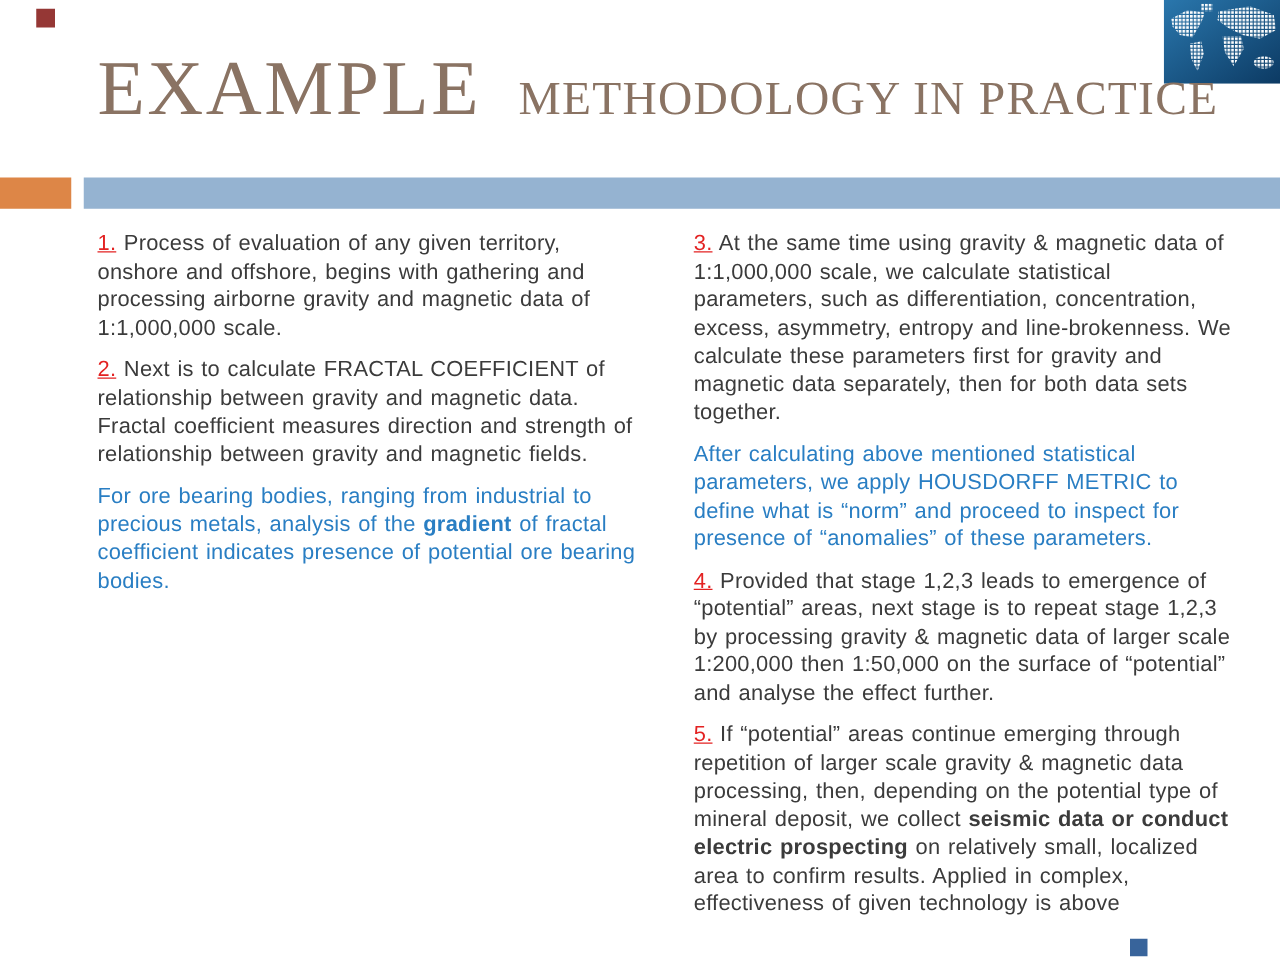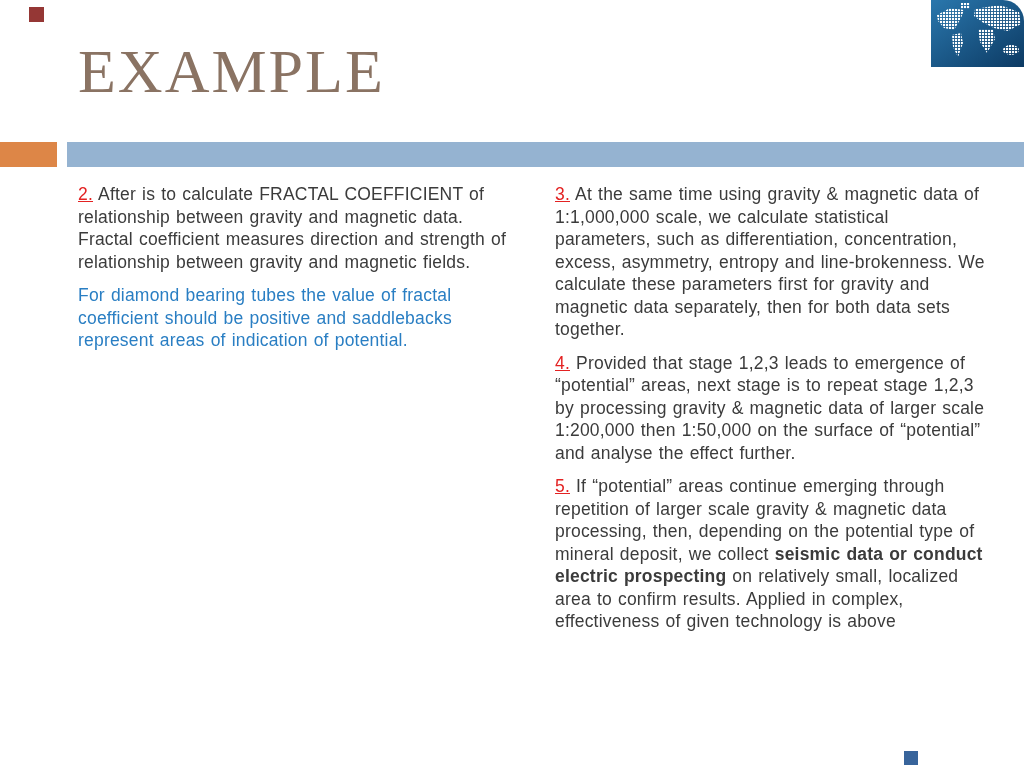--- a/index.html
+++ b/index.html
@@ -1,18 +1,18 @@
 <!DOCTYPE html>
 <html style="--sq-red: #953735; --sq-blue: #38649b; --band-orange: #dd8647; --band-blue: #95b3d1; --title-brown: #8a7363; --red-num: #e32222; --body-dark: #3b3b3b; --body-blue: #297ec3;"><head>
 <meta charset="utf-8">
 <style>
   html,body { margin:0; padding:0; background:#ffffff; }
   .slide {
     position:relative; width:1024px; height:768px; background:#ffffff;
-    overflow:hidden; font-family:"Liberation Sans", sans-serif;border-radius:21px;
+    overflow:hidden; font-family:"Liberation Sans", sans-serif;
   }
   
   .sq-topleft {
     position:absolute; left:29px; top:7px; width:15px; height:15px;
     background:var(--sq-red,#953735);
   }
   .sq-bottomright {
     position:absolute; left:904px; top:751px; width:14px; height:14px;
     background:var(--sq-blue,#38649b);
   }
@@ -79,34 +79,37 @@
       <rect x="30" y="3" width="9" height="6" fill="url(#px)"></rect>
       <path d="M21,35 L30,33 L32,43 L27,57 L22,47 Z" fill="url(#px)"></path>
       <path d="M44,9 L69,5 L88,12 L90,24 L77,31 L63,28 L51,22 L43,16 Z" fill="url(#px)"></path>
       <path d="M47,29 L62,29 L64,39 L56,53 L49,42 Z" fill="url(#px)"></path>
       <ellipse cx="80" cy="50" rx="8" ry="5" fill="url(#px)"></ellipse>
     </svg>
   </div>
 
   <div class="title-row">
     <h1 class="title-main">EXAMPLE</h1>
+    <span class="title-sub">METHODOLOGY IN PRACTICE</span>
   </div>
 
   <div class="band">
     <div class="band-orange"></div>
     <div class="band-blue"></div>
   </div>
 
   <div class="content">
     <div class="col">
-        <p class="para"><span class="seg-num">2.</span><span class="seg-dark"> After is to calculate FRACTAL COEFFICIENT of relationship between gravity and magnetic data. </span><span class="seg-dark-u">Fractal coefficient measures direction and strength of relationship between gravity and magnetic fields.</span></p>
-        <p class="para"><span class="seg-blue">For diamond bearing tubes the value of fractal coefficient should be positive and saddlebacks represent areas of indication of potential.</span></p>
+        <p class="para"><span class="seg-num">1.</span><span class="seg-dark"> Process of evaluation of any given territory, onshore and offshore, begins with gathering and processing airborne gravity and magnetic data of 1:1,000,000 scale.</span></p>
+        <p class="para"><span class="seg-num">2.</span><span class="seg-dark"> Next is to calculate FRACTAL COEFFICIENT of relationship between gravity and magnetic data. </span><span class="seg-dark-u">Fractal coefficient measures direction and strength of relationship between gravity and magnetic fields.</span></p>
+        <p class="para"><span class="seg-blue">For ore bearing bodies, ranging from industrial to precious metals, analysis of the </span><span class="seg-blue-b">gradient</span><span class="seg-blue"> of fractal coefficient indicates presence of potential ore bearing bodies.</span></p>
       </div>
     <div class="col">
         <p class="para"><span class="seg-num">3.</span><span class="seg-dark"> At the same time using gravity &amp; magnetic data of 1:1,000,000 scale, we calculate statistical parameters, such as differentiation, concentration, excess, asymmetry, entropy and line-brokenness. We calculate these parameters first for gravity and magnetic data separately, then for both data sets together.</span></p>
+        <p class="para"><span class="seg-blue">After calculating above mentioned statistical parameters, we apply HOUSDORFF METRIC to define what is “norm” and proceed to inspect for presence of “anomalies” of these parameters.</span></p>
         <p class="para"><span class="seg-num">4.</span><span class="seg-dark"> Provided that stage 1,2,3 leads to emergence of “potential” areas, next stage is to repeat stage 1,2,3 by processing gravity &amp; magnetic data of larger scale 1:200,000 then 1:50,000 on the surface of “potential” and analyse the effect further.</span></p>
         <p class="para"><span class="seg-num">5.</span><span class="seg-dark"> If “potential” areas continue emerging through repetition of larger scale gravity &amp; magnetic data processing, then, depending on the potential type of mineral deposit, we collect </span><span class="seg-dark-b">seismic data or conduct electric prospecting</span><span class="seg-dark"> on relatively small, localized area to confirm results. Applied in complex, effectiveness of given technology is above</span></p>
       </div>
   </div>
 
   <div class="sq-bottomright"></div>
 
 </div>
 
 </body></html>

